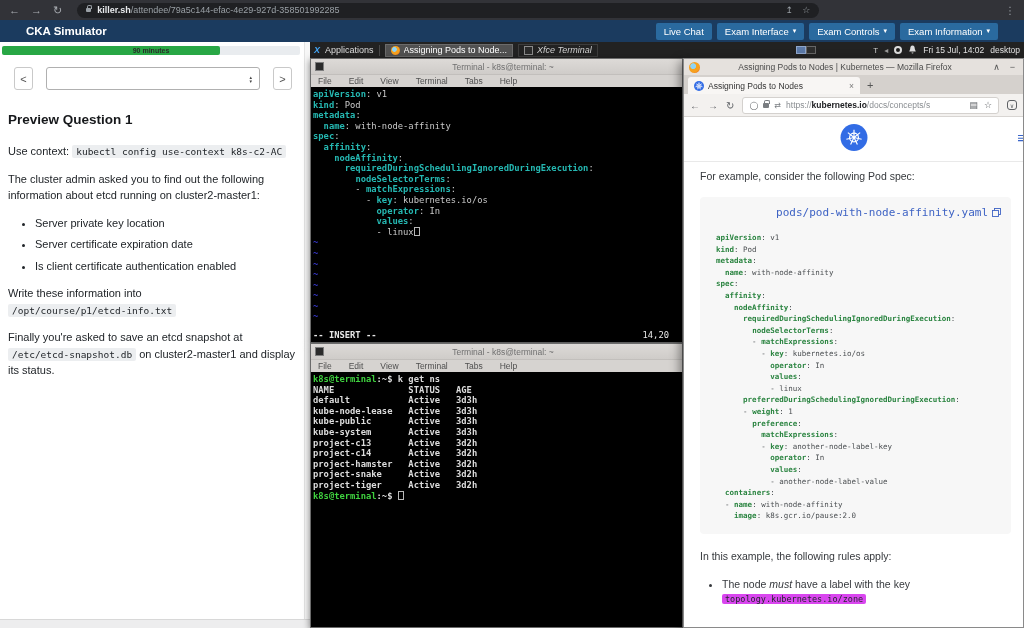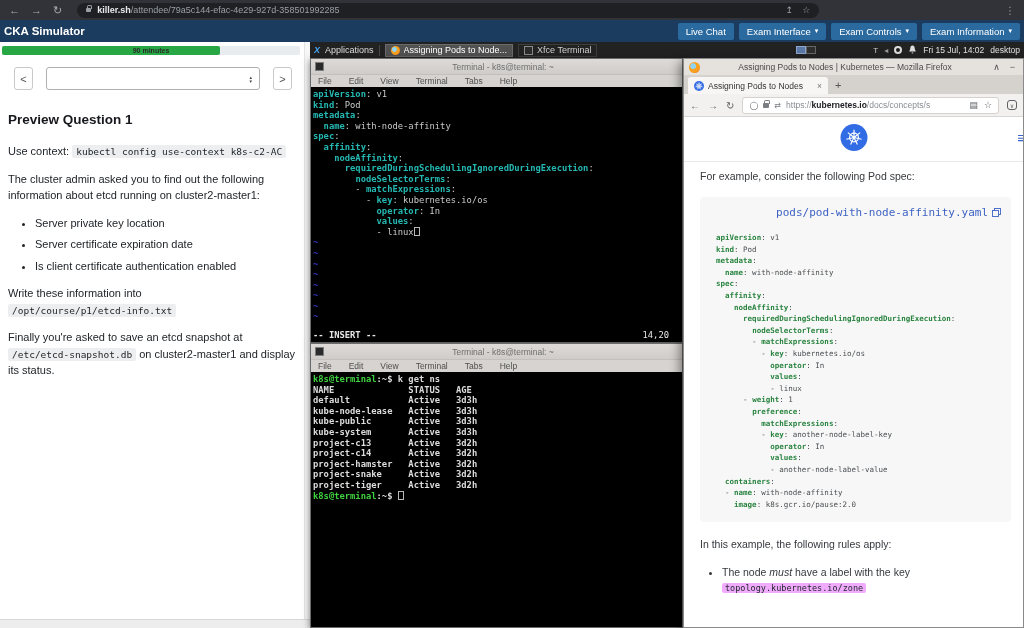--- a/index.html
+++ b/index.html
@@ -11,21 +11,21 @@
   .chrome-bar .nav-ic{color:#a9adb2;font-size:11px;line-height:1;}
   .url-pill{height:15px;width:742px;background:#1f2023;border-radius:8px;display:flex;align-items:center;padding:0 9px;gap:6px;font-size:9px;margin-left:4px;}
   .clock-lock{width:5px;height:4px;background:#9aa0a6;border-radius:1px;position:relative;flex:0 0 auto;}
   .clock-lock::before{content:"";position:absolute;top:-3px;left:0.5px;width:3px;height:3px;border:1px solid #9aa0a6;border-bottom:none;border-radius:2px 2px 0 0;}
   .url-host{color:#e8eaed;font-weight:bold;}
   .url-rest{color:#9aa0a6;}
   .pill-right{margin-left:auto;display:flex;gap:9px;color:#9aa0a6;font-size:9px;}
   .chrome-menu{margin-left:auto;color:#9aa0a6;font-size:10px;}
 
   
-  .app-header{position:absolute;top:20px;left:0;right:0;height:22px;background:#1b3b5f;display:flex;align-items:center;padding:0 4px;}
+  .app-header{position:absolute;top:20px;left:0;right:0;height:22px;background:#1b3b5f;display:flex;align-items:center;padding:0 26px;}
   .brand{color:#fff;font-weight:bold;font-size:11.5px;}
   .hdr-buttons{margin-left:auto;display:flex;gap:5px;}
   .hdr-btn{background:#2a6a9f;color:#fff;font-size:9.5px;padding:3px 8px;border-radius:2px;border:none;display:flex;align-items:center;gap:4px;font-family:inherit;cursor:pointer;}
   .hdr-btn .caret{font-size:7px;}
 
   
   .left-panel{position:absolute;top:42px;left:0;width:310px;bottom:0;background:#fff;}
   .panel-scroll{position:absolute;top:0;right:0;width:6px;bottom:9px;background:#f7f7f7;border-left:1px solid #e4e4e4;}
   .progress{position:absolute;top:4px;left:2px;width:298px;height:9px;background:#e9ecef;border-radius:2px;}
   .progress-fill{height:100%;background:#28a745;border-radius:2px;}
@@ -42,21 +42,21 @@
   .q-body li{margin:5px 0;}
   .bottom-strip{position:absolute;left:0;bottom:0;width:310px;height:9px;background:#ededee;border-top:1px solid #d8d8d8;}
 
   
   .desktop{position:absolute;top:42px;left:310px;right:0;bottom:0;background:#3a3a3a;}
   .taskbar{position:absolute;top:0;left:0;right:0;height:16px;background:#222;display:flex;align-items:center;padding:0 4px;gap:5px;color:#ddd;font-size:9px;}
   .xfce-logo{color:#43a5f5;font-weight:bold;font-size:9px;font-style:italic;}
   .tb-sep{width:1px;height:11px;background:#484848;}
   .tb-win{display:flex;align-items:center;gap:4px;height:13px;padding:0 5px;cursor:pointer;max-width:152px;}
   .tb-win.active{background:#515151;border:1px solid #6b6b6b;color:#fff;}
-  .tb-win.idle{border:1px solid #3d3d3d;color:#cfcfcf;}
+  .tb-win.idle{border:1px solid #3d3d3d;color:#cfcfcf;font-style:italic;}
   .tb-win span.lbl{white-space:nowrap;overflow:hidden;text-overflow:ellipsis;}
   .ff-mini{width:9px;height:9px;border-radius:50%;background:radial-gradient(circle at 38% 38%, #8fd4f5 0 26%, #f7a11e 34% 62%, #e3431f 100%);flex:0 0 auto;}
   .term-mini{width:9px;height:9px;background:#2b2b2b;border:1px solid #8a8a8a;flex:0 0 auto;}
   .pager{position:absolute;left:486px;top:4px;display:flex;}
   .pager .ws1{width:10px;height:8px;background:#5b79a8;border:1px solid #8ea6cc;}
   .pager .ws2{width:10px;height:8px;background:#2e2e2e;border:1px solid #666;}
   .tb-right{margin-left:auto;display:flex;align-items:center;gap:6px;font-size:8.5px;color:#e3e3e3;}
   .tray-circle{width:8px;height:8px;border-radius:50%;background:#1d1d1d;border:2px solid #ddd;}
   .tray-t{color:#cfcfcf;font-size:8px;}
   .tray-collapse{color:#9a9a9a;font-size:8px;}
@@ -80,21 +80,21 @@
   .vim-status{position:absolute;left:2px;right:13px;bottom:2px;display:flex;justify-content:space-between;font-family:"DejaVu Sans Mono",monospace;font-size:8.8px;color:#e8e8e8;}
   .vim-status .ins{font-weight:bold;}
 
   
   .firefox{left:373px;top:16px;width:341px;height:570px;background:#fff;border:1px solid #8a8a8a;box-shadow:-3px 3px 10px rgba(0,0,0,.45);display:flex;flex-direction:column;position:absolute;}
   .fx-titlebar{flex:0 0 16px;background:#e5e1dd;display:flex;align-items:center;padding:0 5px;font-size:8.5px;color:#4a4a4a;gap:4px;}
   .ff-icon{width:11px;height:11px;border-radius:50%;background:radial-gradient(circle at 38% 38%, #8fd4f5 0 26%, #f7a11e 34% 62%, #e3431f 100%);flex:0 0 auto;}
   .fx-title{flex:1;text-align:center;white-space:nowrap;overflow:hidden;}
   .fx-ctrl{color:#555;font-size:9px;padding:0 3px;cursor:pointer;}
   .fx-tabbar{flex:0 0 19px;background:#d5d1cd;display:flex;align-items:flex-end;padding:0 4px;gap:7px;}
-  .fx-tab{height:17px;width:140px;background:#f8f6f4;border-radius:3px 3px 0 0;display:flex;align-items:center;gap:4px;padding:0 6px;font-size:8.5px;color:#333;cursor:pointer;}
+  .fx-tab{height:17px;width:172px;background:#f8f6f4;border-radius:3px 3px 0 0;display:flex;align-items:center;gap:4px;padding:0 6px;font-size:8.5px;color:#333;cursor:pointer;}
   .fx-tab .lbl{white-space:nowrap;overflow:hidden;flex:1;}
   .fx-tab .x{color:#777;}
   .k8s-badge{width:10px;height:10px;border-radius:50%;background:#326ce5;display:flex;align-items:center;justify-content:center;flex:0 0 auto;}
   .fx-newtab{font-size:11px;color:#555;margin-bottom:3px;cursor:pointer;}
   .fx-navbar{flex:0 0 23px;background:#f3f1ef;border-bottom:1px solid #d8d5d2;display:flex;align-items:center;padding:0 6px;gap:8px;}
   .fx-nav-ic{color:#5d6064;font-size:10px;cursor:pointer;}
   .fx-urlpill{flex:1;height:17px;background:#fff;border:1px solid #d4d1ce;border-radius:3px;display:flex;align-items:center;padding:0 6px;gap:5px;font-size:8.5px;overflow:hidden;}
   .shield{color:#5d6064;font-size:8px;}
   .fx-lock{width:6px;height:5px;background:#7a7e82;border-radius:1px;position:relative;flex:0 0 auto;}
   .fx-lock::before{content:"";position:absolute;top:-3px;left:1px;width:4px;height:3px;border:1px solid #7a7e82;border-bottom:none;border-radius:2px 2px 0 0;}
@@ -111,21 +111,21 @@
   .docs{padding:7px 10px 0 16px;font-size:10.5px;line-height:1.4;}
   .docs p{margin:0 0 13px 0;}
   .codeblock{background:#f7f7f7;border-radius:4px;margin:3px 2px 15px 0;padding:6px 6px 12px 2px;}
   .code-head{display:flex;justify-content:flex-end;align-items:center;gap:4px;font-family:"DejaVu Sans Mono",monospace;font-size:11px;color:#3e63c4;padding:2px 4px 12px 0;}
   .code-head a{color:#3e63c4;text-decoration:none;}
   .codelines{padding-left:14px;}
   .codelines .tl{font-size:7.5px;line-height:11.6px;color:#4b4f52;font-weight:normal;}
   .codelines .k{color:#2a8440;font-weight:bold;}
   .docs ul{padding-left:22px;margin:0;}
   .docs li{margin:3px 0;}
-  .inline-code{font-family:"DejaVu Sans Mono",monospace;font-size:8.5px;background:#f0abfc;padding:0 3px;border-radius:2px;color:#24292e;white-space:nowrap;}
+  .inline-code{font-family:"DejaVu Sans Mono",monospace;font-size:8.5px;background:#d946ef;padding:0 3px;border-radius:2px;color:#24292e;white-space:nowrap;}
   .docs em{font-style:italic;}
 </style>
 </head>
 <body>
 
 <div class="screen">
 
   <div class="chrome-bar">
     <span class="nav-ic">←</span>
     <span class="nav-ic">→</span>
@@ -379,20 +379,21 @@
                 <div class="tl"><span class="k">spec</span><span>:</span></div>
                 <div class="tl"><span>  </span><span class="k">affinity</span><span>:</span></div>
                 <div class="tl"><span>    </span><span class="k">nodeAffinity</span><span>:</span></div>
                 <div class="tl"><span>      </span><span class="k">requiredDuringSchedulingIgnoredDuringExecution</span><span>:</span></div>
                 <div class="tl"><span>        </span><span class="k">nodeSelectorTerms</span><span>:</span></div>
                 <div class="tl"><span>        - </span><span class="k">matchExpressions</span><span>:</span></div>
                 <div class="tl"><span>          - </span><span class="k">key</span><span>: kubernetes.io/os</span></div>
                 <div class="tl"><span>            </span><span class="k">operator</span><span>: In</span></div>
                 <div class="tl"><span>            </span><span class="k">values</span><span>:</span></div>
                 <div class="tl"><span>            - linux</span></div>
+                <div class="tl"><span>      </span><span class="k">preferredDuringSchedulingIgnoredDuringExecution</span><span>:</span></div>
                 <div class="tl"><span>      - </span><span class="k">weight</span><span>: 1</span></div>
                 <div class="tl"><span>        </span><span class="k">preference</span><span>:</span></div>
                 <div class="tl"><span>          </span><span class="k">matchExpressions</span><span>:</span></div>
                 <div class="tl"><span>          - </span><span class="k">key</span><span>: another-node-label-key</span></div>
                 <div class="tl"><span>            </span><span class="k">operator</span><span>: In</span></div>
                 <div class="tl"><span>            </span><span class="k">values</span><span>:</span></div>
                 <div class="tl"><span>            - another-node-label-value</span></div>
                 <div class="tl"><span>  </span><span class="k">containers</span><span>:</span></div>
                 <div class="tl"><span>  - </span><span class="k">name</span><span>: with-node-affinity</span></div>
                 <div class="tl"><span>    </span><span class="k">image</span><span>: k8s.gcr.io/pause:2.0</span></div>

